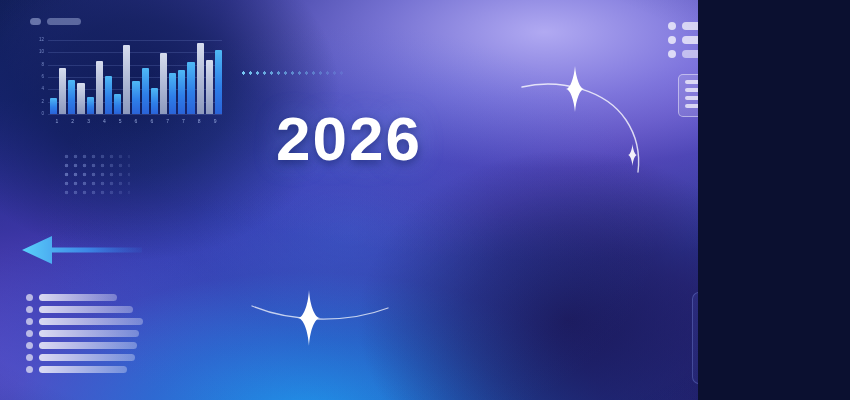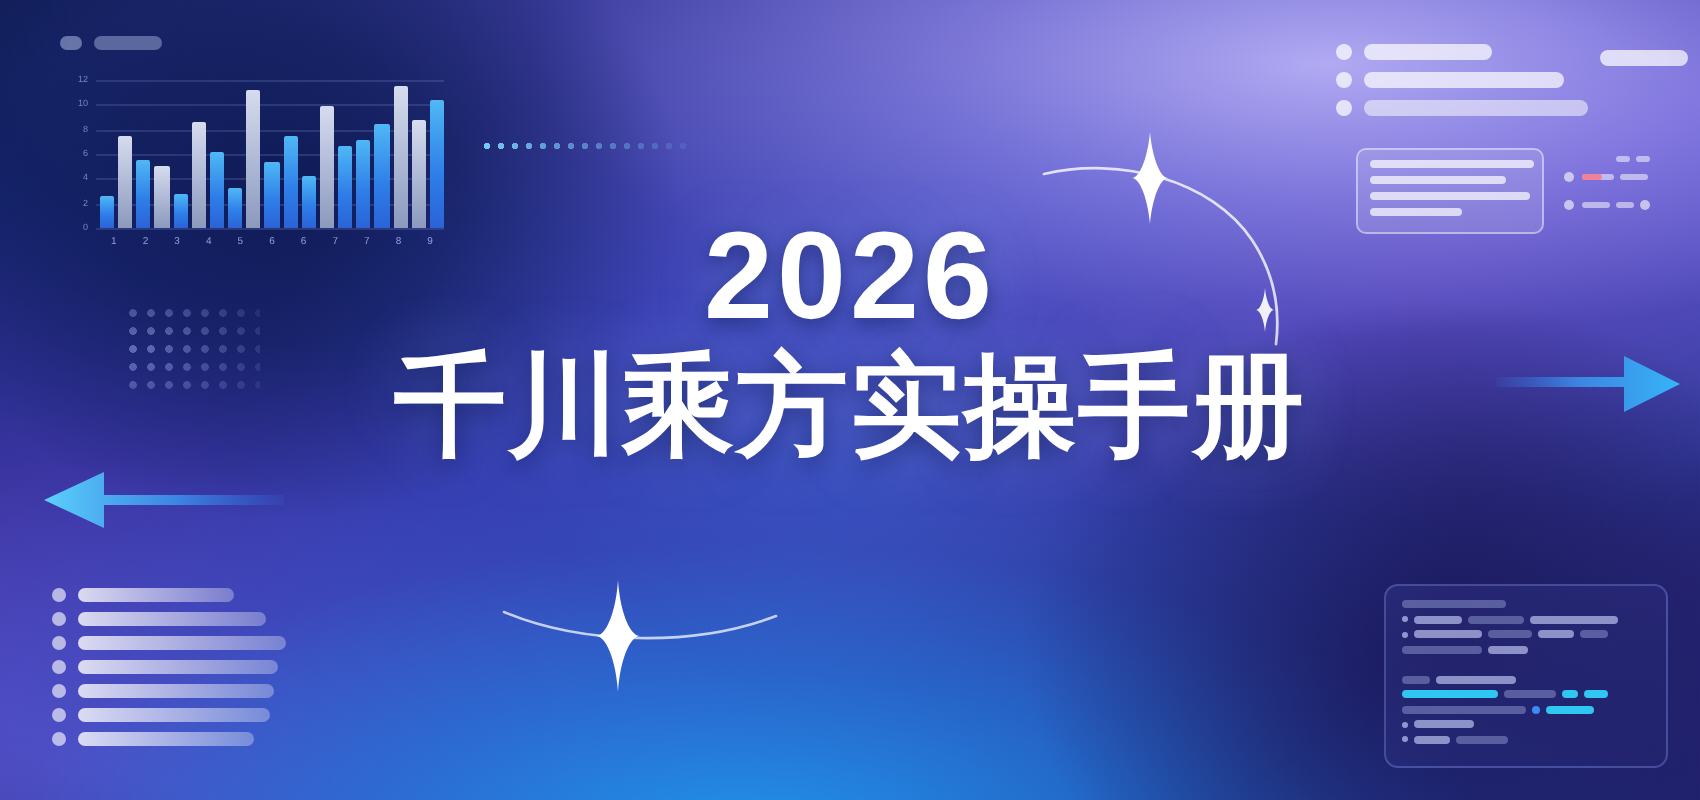--- a/index.html
+++ b/index.html
@@ -6,21 +6,21 @@
     margin: 0;
     padding: 0;
     background: #0b1030;
   }
   body {
     font-family: "Liberation Sans", "DejaVu Sans", sans-serif;
   }
 
   #banner {
     position: relative;
-    width: 850px;
+    width: 698px;
     height: 400px;
     overflow: hidden;
     background: #1b2a8a;
   }
 
   
   .bg-base {
     position: absolute;
     inset: 0;
     background:
@@ -528,17 +528,16 @@
     <path d="M108 93 C110 93 112 88 112.5 82 C113 88 115 93 117 93 C115 93 113 98 112.5 104 C112 98 110 93 108 93 Z" fill="#ffffff" fill-opacity="0.92"></path>
   </svg>
 
   <svg class="sparkle-svg" id="sparkle-bottom" width="140" height="80" viewBox="0 0 140 80">
     <path d="M2 18 C40 34 96 36 138 20" fill="none" stroke="#ffffff" stroke-opacity="0.72" stroke-width="1.3" stroke-linecap="round"></path>
     <path d="M48 30 C53 30 58 18 59 2 C60 18 65 30 70 30 C65 30 60 42 59 58 C58 42 53 30 48 30 Z" fill="#ffffff"></path>
   </svg>
 
   <div id="title-block">
     <div id="year">2026</div>
-    <div id="headline">千川乘方实操手册</div>
   </div>
 
   <div class="bg-vignette"></div>
 </div>
 
 </body></html>

